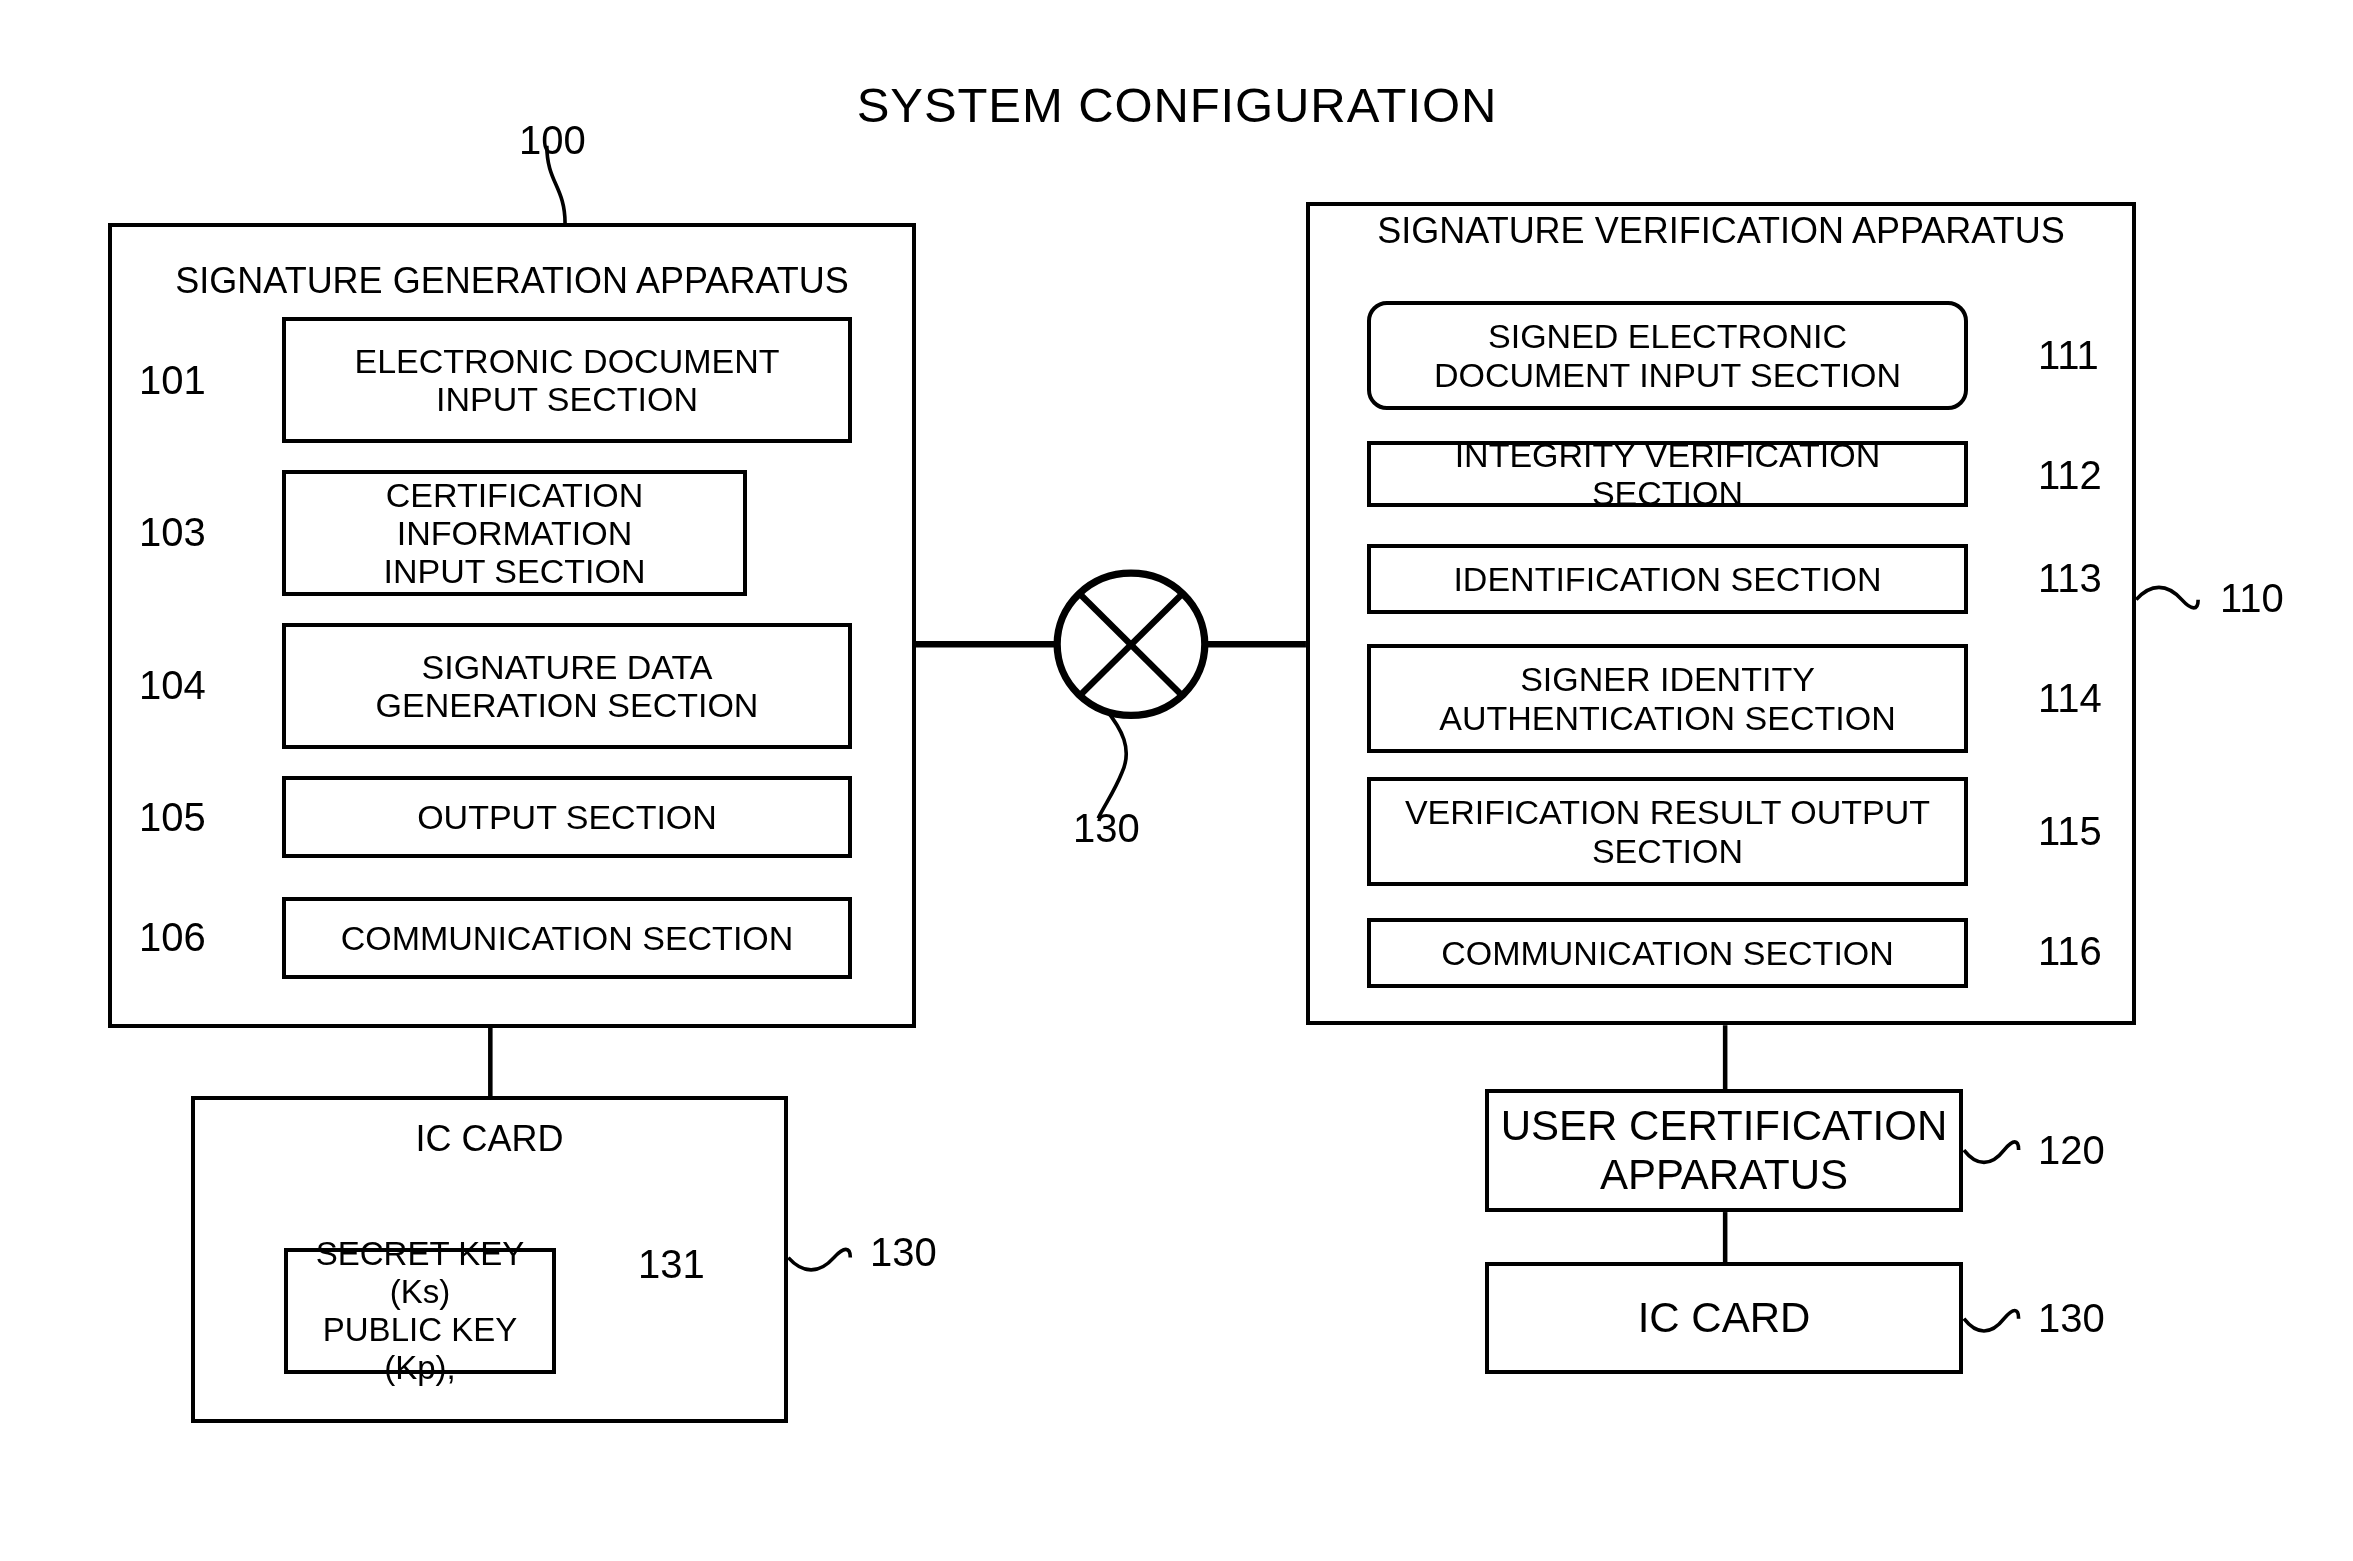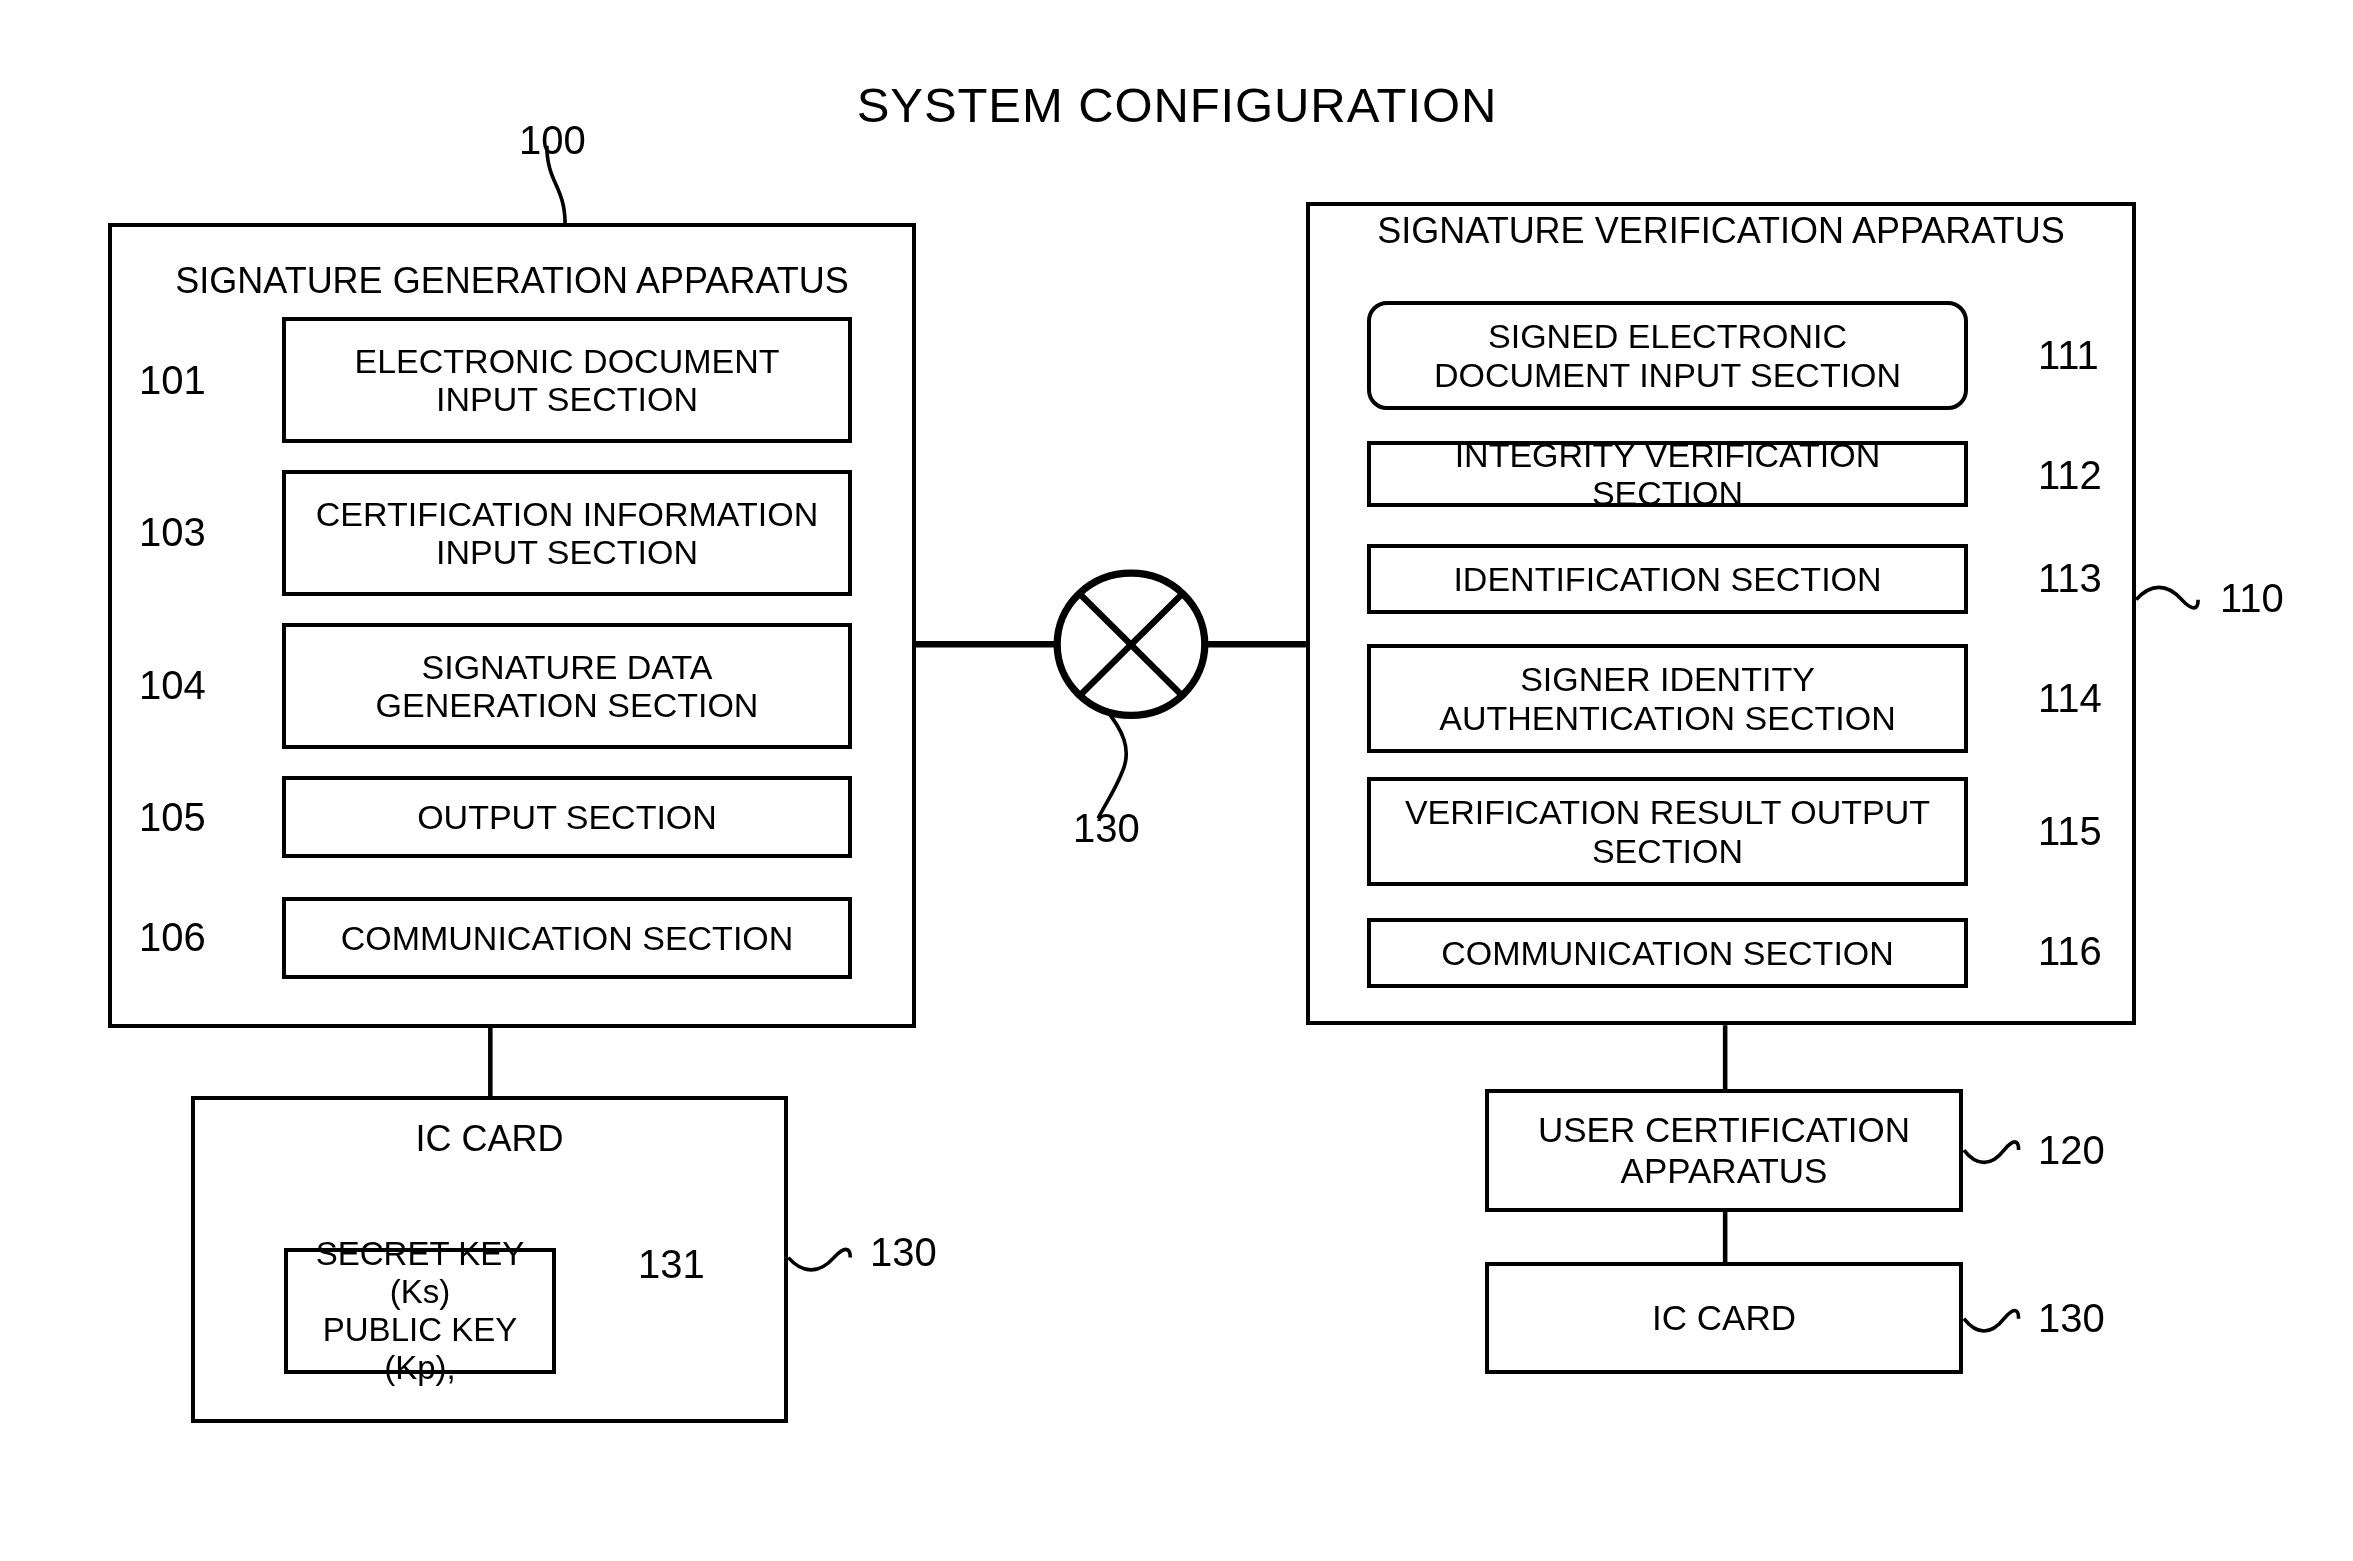--- a/index.html
+++ b/index.html
@@ -49,21 +49,21 @@
   .plain-box {
     position: absolute;
     border: 4.6px solid #000;
     box-sizing: border-box;
     background: #fff;
     display: flex;
     align-items: center;
     justify-content: center;
     text-align: center;
     line-height: 1.15;
-    font-size: 35px;
+    font-size: 42px;
   }
   .box-heading {
     position: absolute;
     text-align: center;
     font-size: 36px;
     white-space: nowrap;
   }
   .ref-num {
     position: absolute;
     font-size: 40px;
@@ -142,21 +142,21 @@
 
   <div class="ref-num" style="left:139px; top:358px;">101</div>
   <div class="inner-box" style="left:282px; top:317px; width:570px; height:126px;">
     <span>
       <span class="section-label">ELECTRONIC DOCUMENT</span>
       <span class="section-label">INPUT SECTION</span>
     </span>
   </div>
 
   <div class="ref-num" style="left:139px; top:510px;">103</div>
-  <div class="inner-box" style="left:282px; top:470px; width:570px; height:126px;">
+  <div class="inner-box" style="left:282px; top:470px; width:465px; height:126px;">
     <span>
       <span class="section-label">CERTIFICATION INFORMATION</span>
       <span class="section-label">INPUT SECTION</span>
     </span>
   </div>
 
   <div class="ref-num" style="left:139px; top:663px;">104</div>
   <div class="inner-box" style="left:282px; top:623px; width:570px; height:126px;">
     <span>
       <span class="section-label">SIGNATURE DATA</span>

